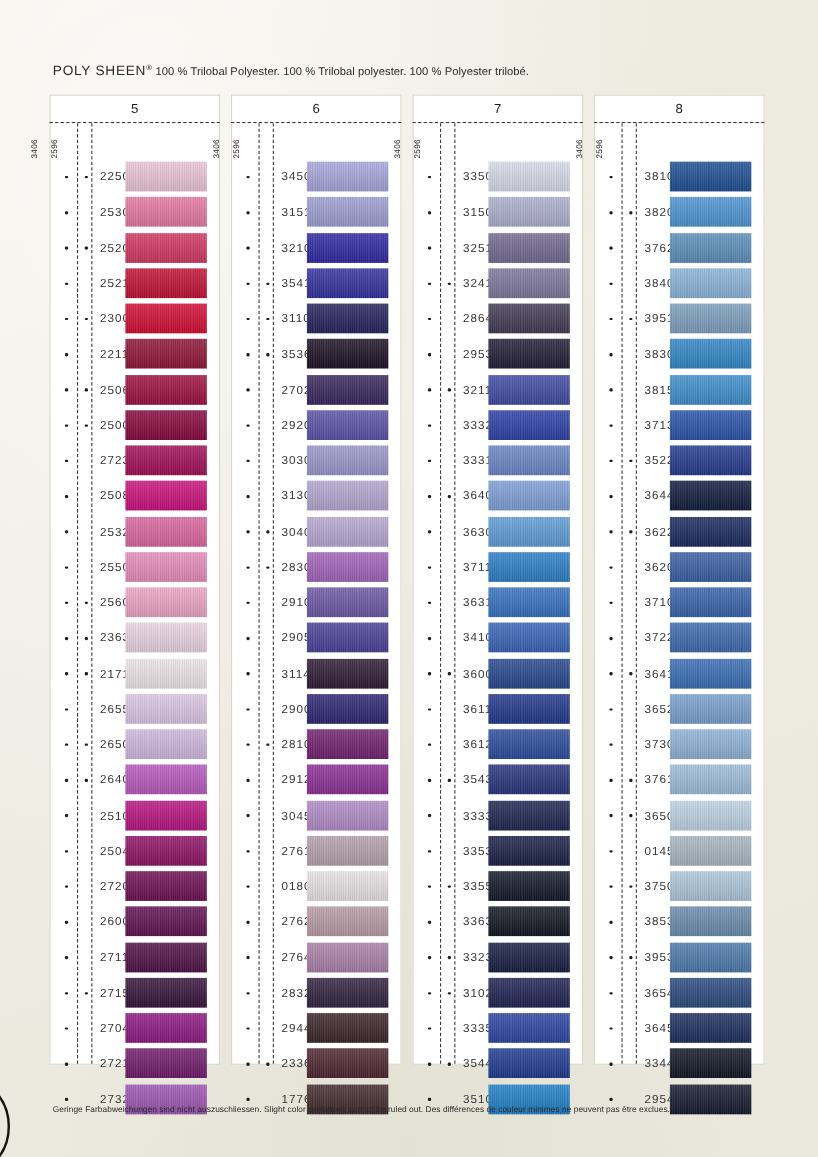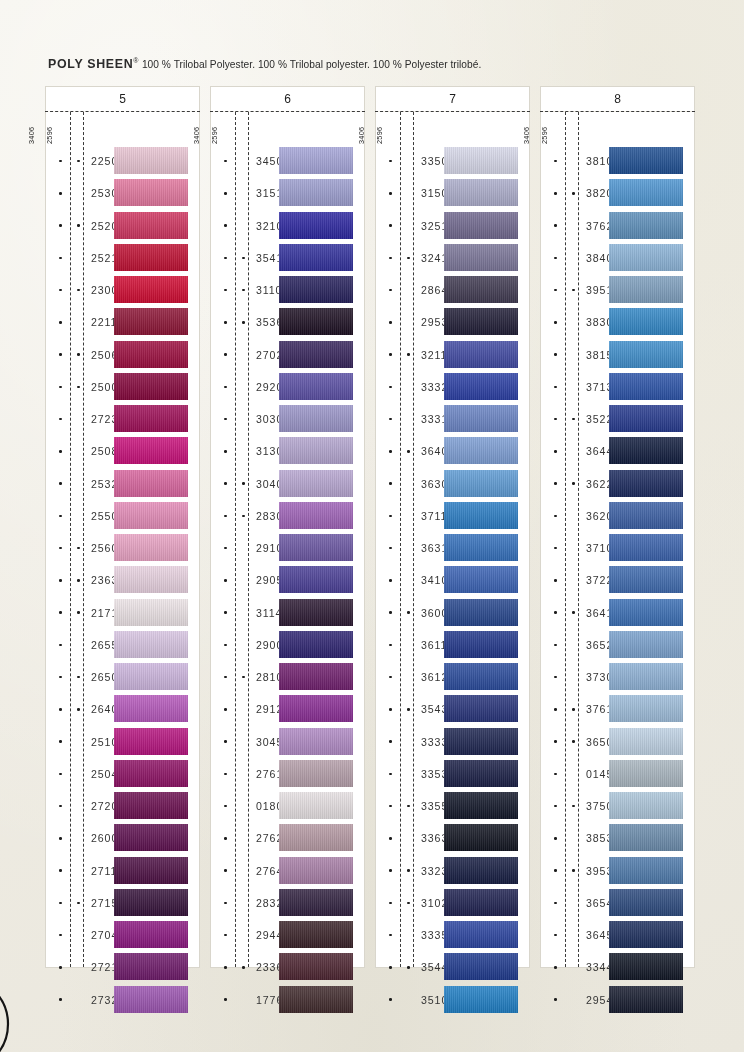--- a/index.html
+++ b/index.html
@@ -25,21 +25,21 @@
     pointer-events:none;
   }
 
   .sheet{position:absolute;inset:0;}
 
   
   .header{
     position:absolute;left:48px;top:57px;
     font-size:11.2px;letter-spacing:.012em;white-space:nowrap;
   }
-  .brand{font-weight:bold;font-size:12.4px;letter-spacing:.055em;}
+  .brand{font-weight:normal;font-size:12.4px;letter-spacing:.055em;}
   .reg{font-size:7px;vertical-align:super;}
   .subtitle{font-size:10.2px;letter-spacing:.004em;}
 
   
   .columns{position:absolute;left:0;top:86px;width:744px;}
   .col{
     position:absolute;top:0;width:155px;
   }
   .col-5{left:45px;}
   .col-6{left:210px;}
@@ -766,14 +766,15 @@
             <div class="row">
               <span class="dot dot-a"></span>
               <span class="num">2954</span>
               <span class="sw" style="background: repeating-linear-gradient(90deg, rgba(255, 255, 255, 0.07) 0px, rgba(255, 255, 255, 0.07) 1px, rgba(0, 0, 0, 0.05) 1px, rgba(0, 0, 0, 0.05) 2px), linear-gradient(rgba(255, 255, 255, 0.13), rgba(0, 0, 0, 0.1)) rgb(22, 27, 46);"></span>
             </div>
           </div>
         </div>
       </div>
     </div>
 
+  <div class="footer">Geringe Farbabweichungen sind nicht auszuschliessen. Slight color deviations cannot be ruled out. Des différences de couleur minimes ne peuvent pas être exclues.</div>
 
 </div>
 
 </body></html>

